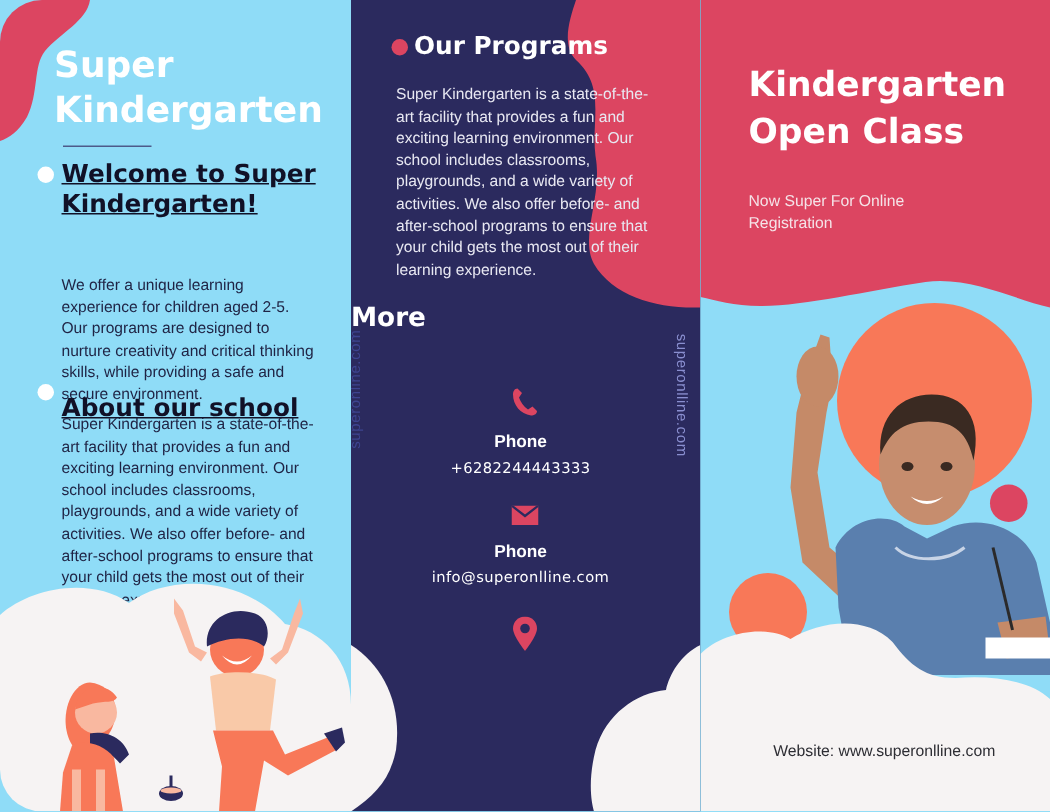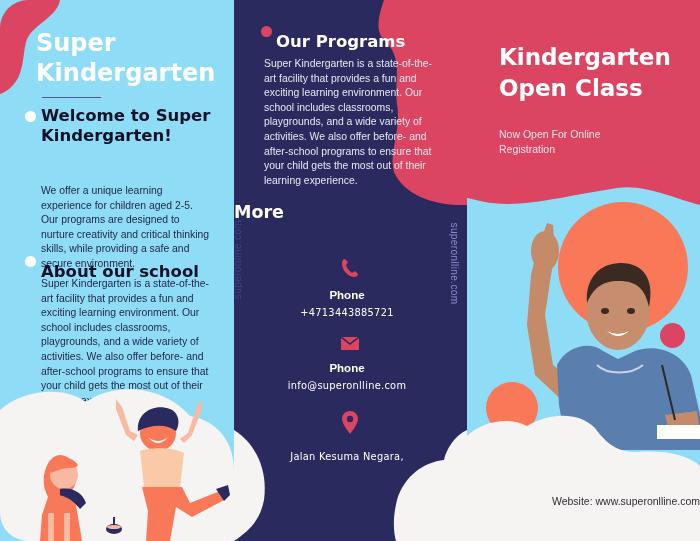--- a/index.html
+++ b/index.html
@@ -8,21 +8,21 @@
     .page { position: absolute; left: 0; top: 0; width: 700px; height: 541px; overflow: hidden; background: #8fdcf7; }
 
     
     .panel-left { position: absolute; left: 0; top: 0; width: 258px; height: 541px; background: #8fdcf7; overflow: hidden; border-radius: 28px; }
     .panel-mid { position: absolute; left: 234px; top: 0; width: 233px; height: 541px; background: #2b2a5e; overflow: hidden; }
     .panel-right { position: absolute; left: 467px; top: 0; width: 233px; height: 541px; background: #8fdcf7; overflow: hidden; }
 
     .blob { position: absolute; }
 
     .title-white { color: #ffffff; font-weight: bold; font-family: "DejaVu Sans", sans-serif; }
-    .h-dark { color: #111127; font-weight: bold; font-family: "DejaVu Sans", sans-serif; }
+    .h-dark { color: #111127; font-weight: bold; font-family: "DejaVu Sans", sans-serif; text-decoration: underline; }
     .body-dark { color: #1f2344; font-family: "Liberation Sans", sans-serif; font-size: 10.4px; line-height: 14.6px; }
     .body-light { color: #e8e8f2; font-family: "Liberation Sans", sans-serif; font-size: 10.4px; line-height: 14.6px; }
 
     .dot { position: absolute; width: 11px; height: 11px; border-radius: 50%; }
 
     .vert-text { position: absolute; font-family: "Liberation Sans", sans-serif; font-size: 10px; color: #6f72b8; letter-spacing: 0.4px; white-space: nowrap; }
 
     .contact { position: absolute; width: 226px; left: 0; text-align: center; }
     .contact .lbl { color: #ffffff; font-weight: bold; font-family: "Liberation Sans", sans-serif; font-size: 11.5px; }
     .contact .val { color: #ffffff; font-family: "DejaVu Sans", sans-serif; font-size: 9.8px; margin-top: 5px; letter-spacing: 0.3px; line-height: 14px; }
@@ -84,74 +84,73 @@
     </svg>
   </div>
 
   <div class="panel-mid">
 
     <svg class="blob" style="left:0;top:0" width="233" height="230" viewBox="0 0 233 230">
       <path d="M150 0 H233 V205 C205 206 175 198 162 176 C152 158 168 132 163 104 C160 80 170 58 150 40 C140 30 146 12 150 0 Z" fill="#dc4561"></path>
     </svg>
 
     <div class="dot" style="left:27px;top:26px;background:#dc4561;"></div>
-    <div class="title-white" style="position:absolute;left:42px;top:32px;font-size:16.5px;line-height:20px;">Our Programs</div>
+    <div class="title-white" style="position:absolute;left:42px;top:21px;font-size:16.5px;line-height:20px;">Our Programs</div>
     <div class="body-light" style="position:absolute;left:30px;top:57px;width:175px;">Super Kindergarten is a state-of-the-art facility that provides a fun and exciting learning environment. Our school includes classrooms, playgrounds, and a wide variety of activities. We also offer before- and after-school programs to ensure that your child gets the most out of their learning experience.</div>
 
     <div class="title-white" style="position:absolute;left:0;top:202px;width:233px;font-size:17.5px;line-height:20px;">
       <div>More</div>
     </div>
 
     <div class="vert-text" style="left:-36px;top:254px;transform:rotate(-90deg);color:#3d4490;">superonline.com</div>
     <div class="vert-text" style="left:179px;top:258px;transform:rotate(90deg);color:#8a8fd0;">superonlline.com</div>
 
     <svg class="blob" style="left:107px;top:258px" width="18" height="20" viewBox="0 0 18 20">
       <path d="M4 1 C2 1 1 3 1 5 C1 12 6 18 13 19 C15 19 17 18 17 16 L14 13 L11 15 C8 13 6 10 5 7 L7 4 Z" fill="#dc4561"></path>
     </svg>
     <div class="contact" style="top:289px;">
       <div class="lbl">Phone</div>
-      <div class="val">+4713443885721</div>
+      <div class="val">+6282244443333</div>
     </div>
 
     <svg class="blob" style="left:107px;top:337px" width="18" height="13" viewBox="0 0 18 13">
       <rect x="0" y="0" width="18" height="13" fill="#dc4561"></rect>
       <path d="M0 0 L9 7 L18 0" stroke="#2b2a5e" stroke-width="1.5" fill="none"></path>
     </svg>
     <div class="contact" style="top:362px;">
       <div class="lbl">Phone</div>
       <div class="val">info@superonlline.com</div>
     </div>
 
     <svg class="blob" style="left:108px;top:411px" width="16" height="23" viewBox="0 0 16 23">
       <path d="M8 0 C3.5 0 0 3.5 0 8 C0 13 8 23 8 23 C8 23 16 13 16 8 C16 3.5 12.5 0 8 0 Z" fill="#dc4561"></path>
       <circle cx="8" cy="8" r="3.2" fill="#2b2a5e"></circle>
     </svg>
     <div class="contact" style="top:447px;">
       <div class="val" style="margin-top:3px;">
-        <div>Jalan Kesuma Negara,</div>
       </div>
     </div>
 
     <svg class="blob" style="left:0;top:430px" width="233" height="111" viewBox="0 0 233 111">
       <path d="M0 0 C22 14 34 40 30 70 C26 90 16 100 0 111 Z" fill="#f6f3f3"></path>
       <path d="M233 0 C220 6 212 20 210 30 C190 32 170 46 163 70 C158 90 160 104 162 111 H233 Z" fill="#f6f3f3"></path>
     </svg>
   </div>
 
   <div class="panel-right">
     <svg class="blob" style="left:0;top:0" width="233" height="210" viewBox="0 0 233 210">
       <path d="M0 0 H233 V205 C210 200 180 184 150 188 C110 194 70 204 40 204 C22 204 10 200 0 198 Z" fill="#dc4561"></path>
     </svg>
 
     <div class="title-white" style="position:absolute;left:32px;top:42px;font-size:23px;line-height:31px;">
       <div>Kindergarten</div>
       <div>Open Class</div>
     </div>
     <div style="position:absolute;left:32px;top:127px;color:#f5e3e8;font-family:'Liberation Sans',sans-serif;font-size:10.5px;line-height:14.5px;">
-      <div>Now Open For Online</div>
+      <div>Now Super For Online</div>
       <div>Registration</div>
     </div>
 
     <div style="position:absolute;left:91px;top:202px;width:130px;height:130px;border-radius:50%;background:#f87858;"></div>
 
     <div style="position:absolute;left:193px;top:323px;width:25px;height:25px;border-radius:50%;background:#dc4561;"></div>
 
     <svg class="blob" style="left:30px;top:215px" width="203" height="235" viewBox="0 0 203 235">
 
       <path d="M50 8 L56 10 L58 40 L54 60 L48 100 L56 150 L80 170 L70 190 L38 160 L30 110 L34 60 L40 36 Z" fill="#c58a68"></path>
@@ -170,16 +169,16 @@
       <rect x="160" y="210" width="43" height="14" fill="#ffffff"></rect>
       <line x1="165" y1="150" x2="178" y2="205" stroke="#2b2a2a" stroke-width="2"></line>
     </svg>
 
     <div style="position:absolute;left:19px;top:382px;width:52px;height:52px;border-radius:50%;background:#f87858;"></div>
 
     <svg class="blob" style="left:0;top:410px" width="233" height="131" viewBox="0 0 233 131">
       <path d="M0 26 C14 12 42 6 60 16 C80 4 110 0 128 18 C140 34 150 42 170 42 C196 40 220 44 233 56 V131 H0 Z" fill="#f6f3f3"></path>
     </svg>
 
-    <div style="position:absolute;left:0;top:495px;width:233px;text-align:right;padding-left:12px;color:#2d2d33;font-family:'Liberation Sans',sans-serif;font-size:10.5px;">Website: www.superonlline.com</div>
+    <div style="position:absolute;left:0;top:495px;width:233px;text-align:center;padding-left:12px;color:#2d2d33;font-family:'Liberation Sans',sans-serif;font-size:10.5px;">Website: www.superonlline.com</div>
   </div>
 
 </div>
 
 </body></html>

